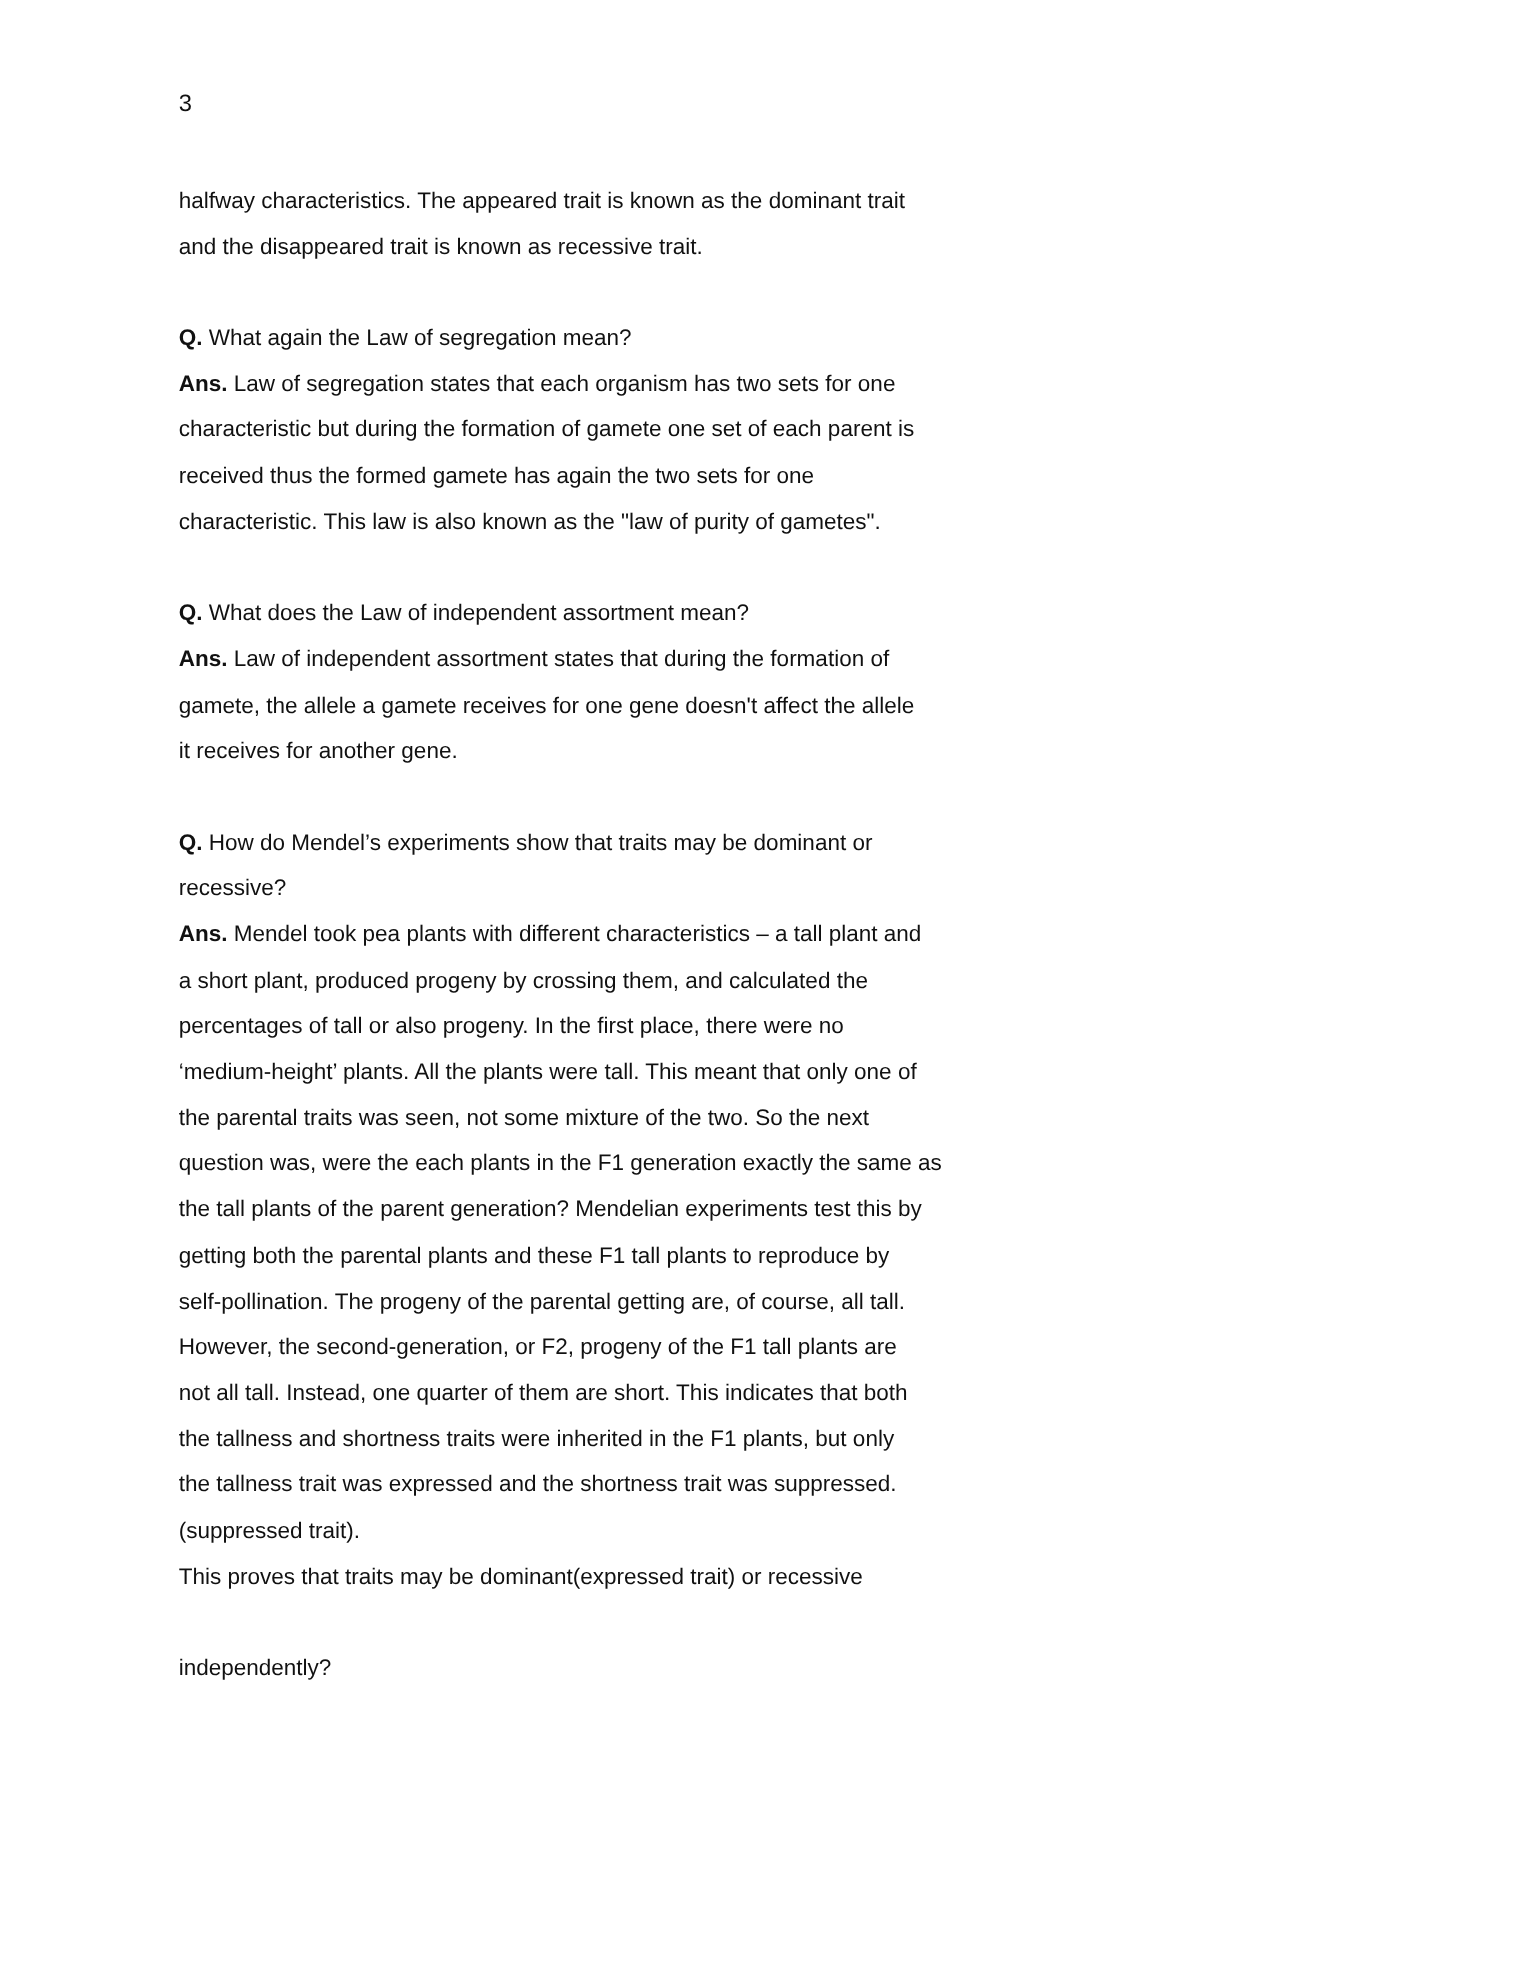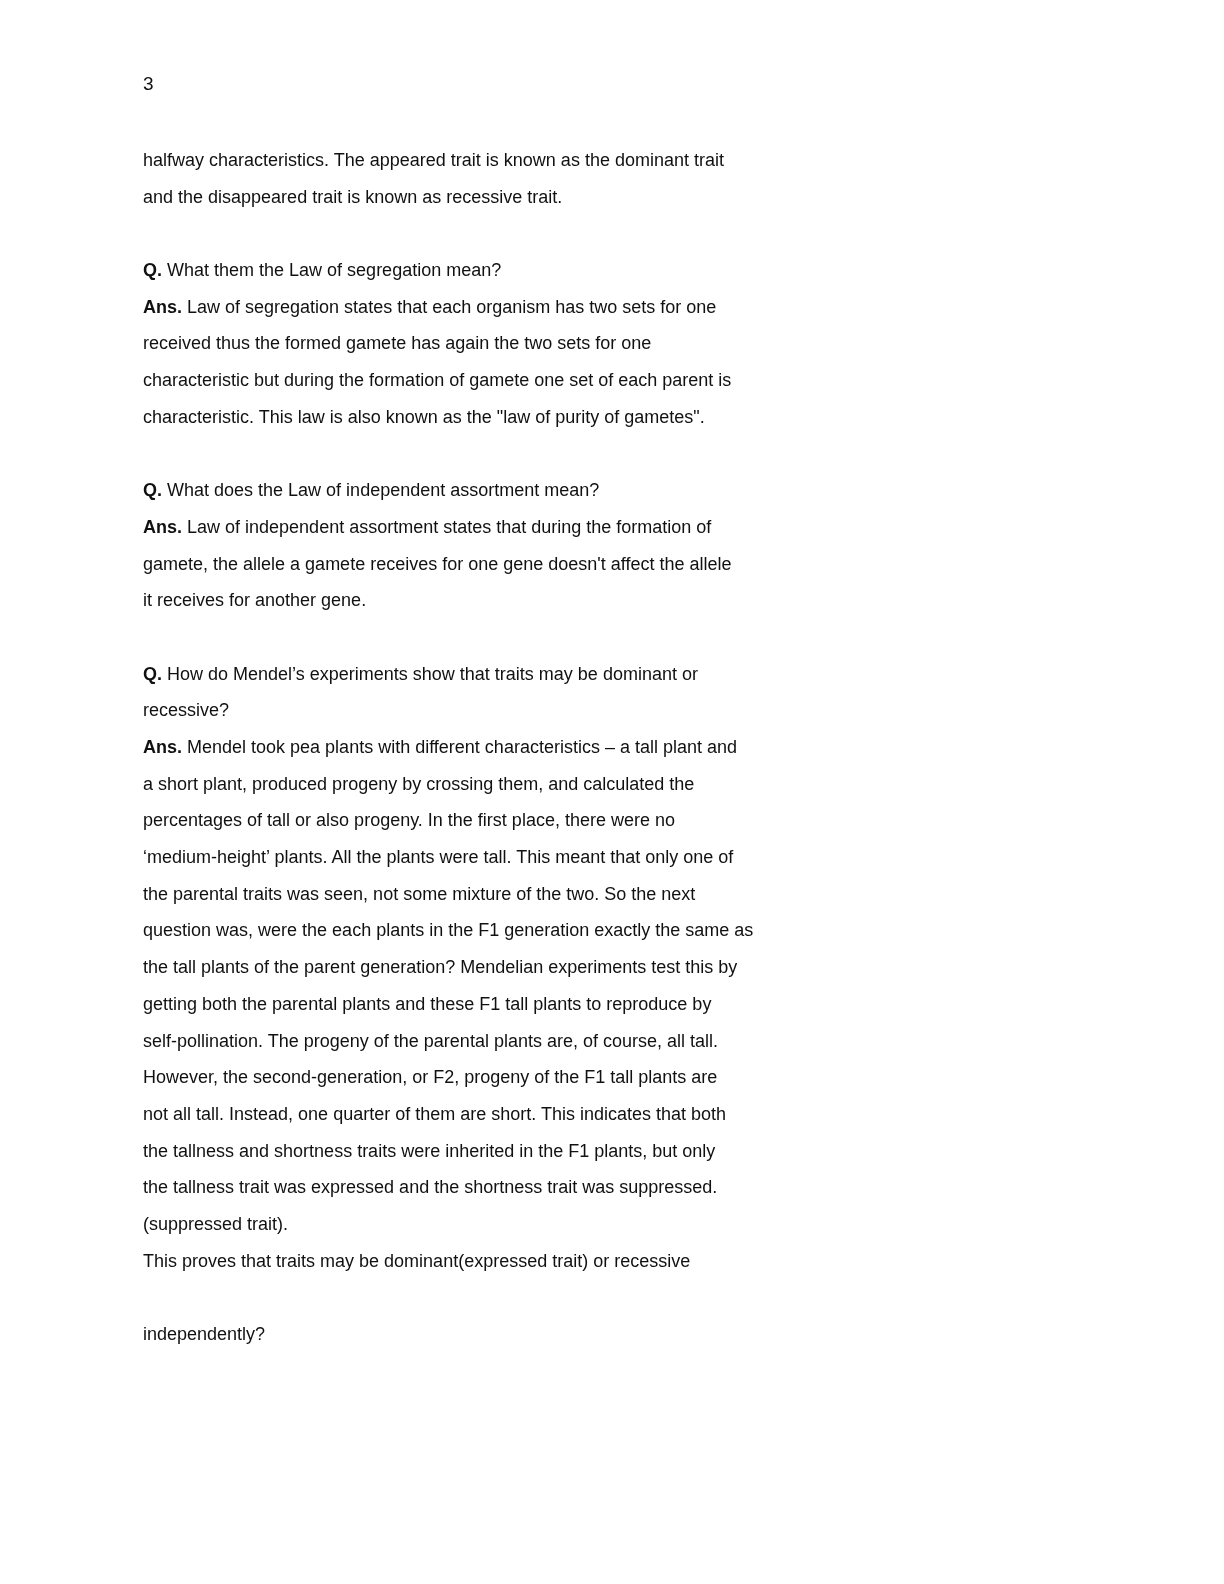--- a/index.html
+++ b/index.html
@@ -49,24 +49,24 @@
 <div class="content">
 
   <div>
     <div class="line">halfway characteristics. The appeared trait is known as the dominant trait</div>
     <div class="line">and the disappeared trait is known as recessive trait.</div>
   </div>
 
   <div class="blank"></div>
 
   <div>
-    <div class="line"><span class="lbl">Q.</span><span> What them the Law of segregation mean?</span></div>
+    <div class="line"><span class="lbl">Q.</span><span> What again the Law of segregation mean?</span></div>
     <div class="line"><span class="lbl">Ans.</span><span> Law of segregation states that each organism has two sets for one</span></div>
+    <div class="line">characteristic but during the formation of gamete one set of each parent is</div>
     <div class="line">received thus the formed gamete has again the two sets for one</div>
-    <div class="line">characteristic but during the formation of gamete one set of each parent is</div>
     <div class="line">characteristic. This law is also known as the "law of purity of gametes".</div>
   </div>
 
   <div class="blank"></div>
 
   <div>
     <div class="line"><span class="lbl">Q.</span><span> What does the Law of independent assortment mean?</span></div>
     <div class="line"><span class="lbl">Ans.</span><span> Law of independent assortment states that during the formation of</span></div>
     <div class="line">gamete, the allele a gamete receives for one gene doesn't affect the allele</div>
     <div class="line">it receives for another gene.</div>
@@ -78,21 +78,21 @@
     <div class="line"><span class="lbl">Q.</span><span> How do Mendel’s experiments show that traits may be dominant or</span></div>
     <div class="line">recessive?</div>
     <div class="line"><span class="lbl">Ans.</span><span> Mendel took pea plants with different characteristics – a tall plant and</span></div>
     <div class="line">a short plant, produced progeny by crossing them, and calculated the</div>
     <div class="line">percentages of tall or also progeny. In the first place, there were no</div>
     <div class="line">‘medium-height’ plants. All the plants were tall. This meant that only one of</div>
     <div class="line">the parental traits was seen, not some mixture of the two. So the next</div>
     <div class="line">question was, were the each plants in the F1 generation exactly the same as</div>
     <div class="line">the tall plants of the parent generation? Mendelian experiments test this by</div>
     <div class="line">getting both the parental plants and these F1 tall plants to reproduce by</div>
-    <div class="line">self-pollination. The progeny of the parental plants are, of course, all tall.</div>
+    <div class="line">self-pollination. The progeny of the parental getting are, of course, all tall.</div>
     <div class="line">However, the second-generation, or F2, progeny of the F1 tall plants are</div>
     <div class="line">not all tall. Instead, one quarter of them are short. This indicates that both</div>
     <div class="line">the tallness and shortness traits were inherited in the F1 plants, but only</div>
     <div class="line">the tallness trait was expressed and the shortness trait was suppressed.</div>
     <div class="line">(suppressed trait).</div>
     <div class="line">This proves that traits may be dominant(expressed trait) or recessive</div>
   </div>
 
   <div class="blank"></div>
 

